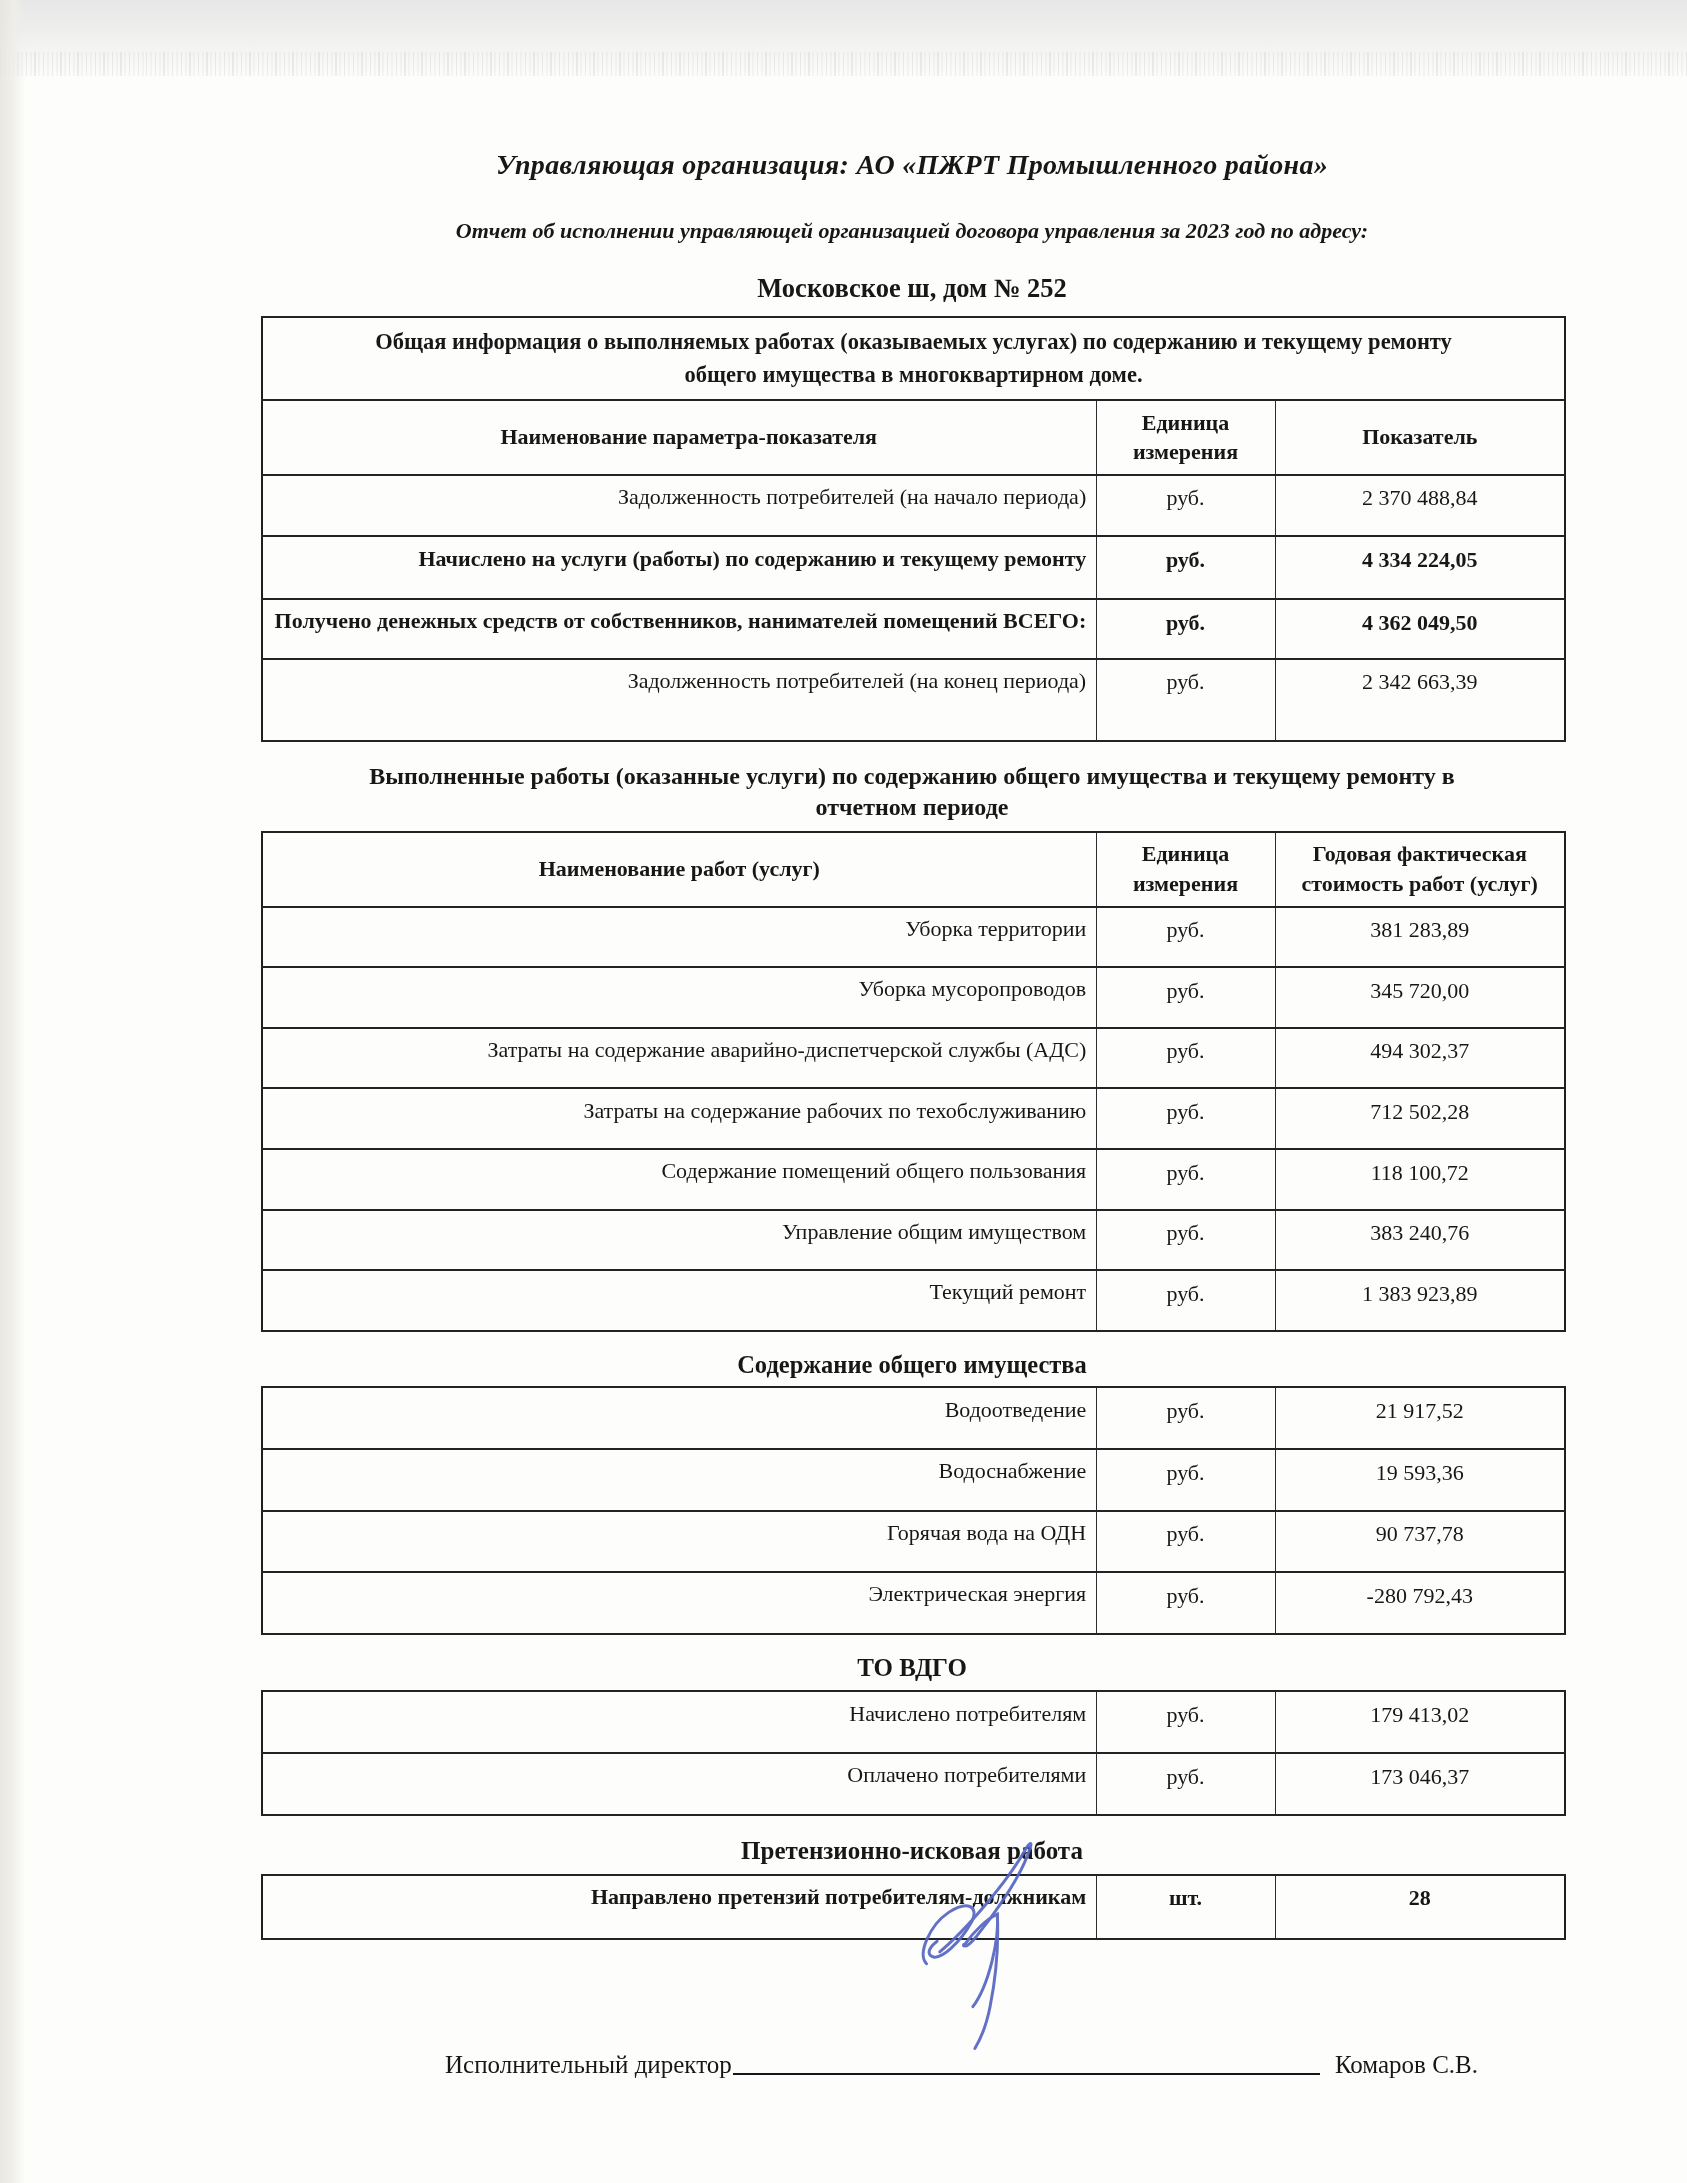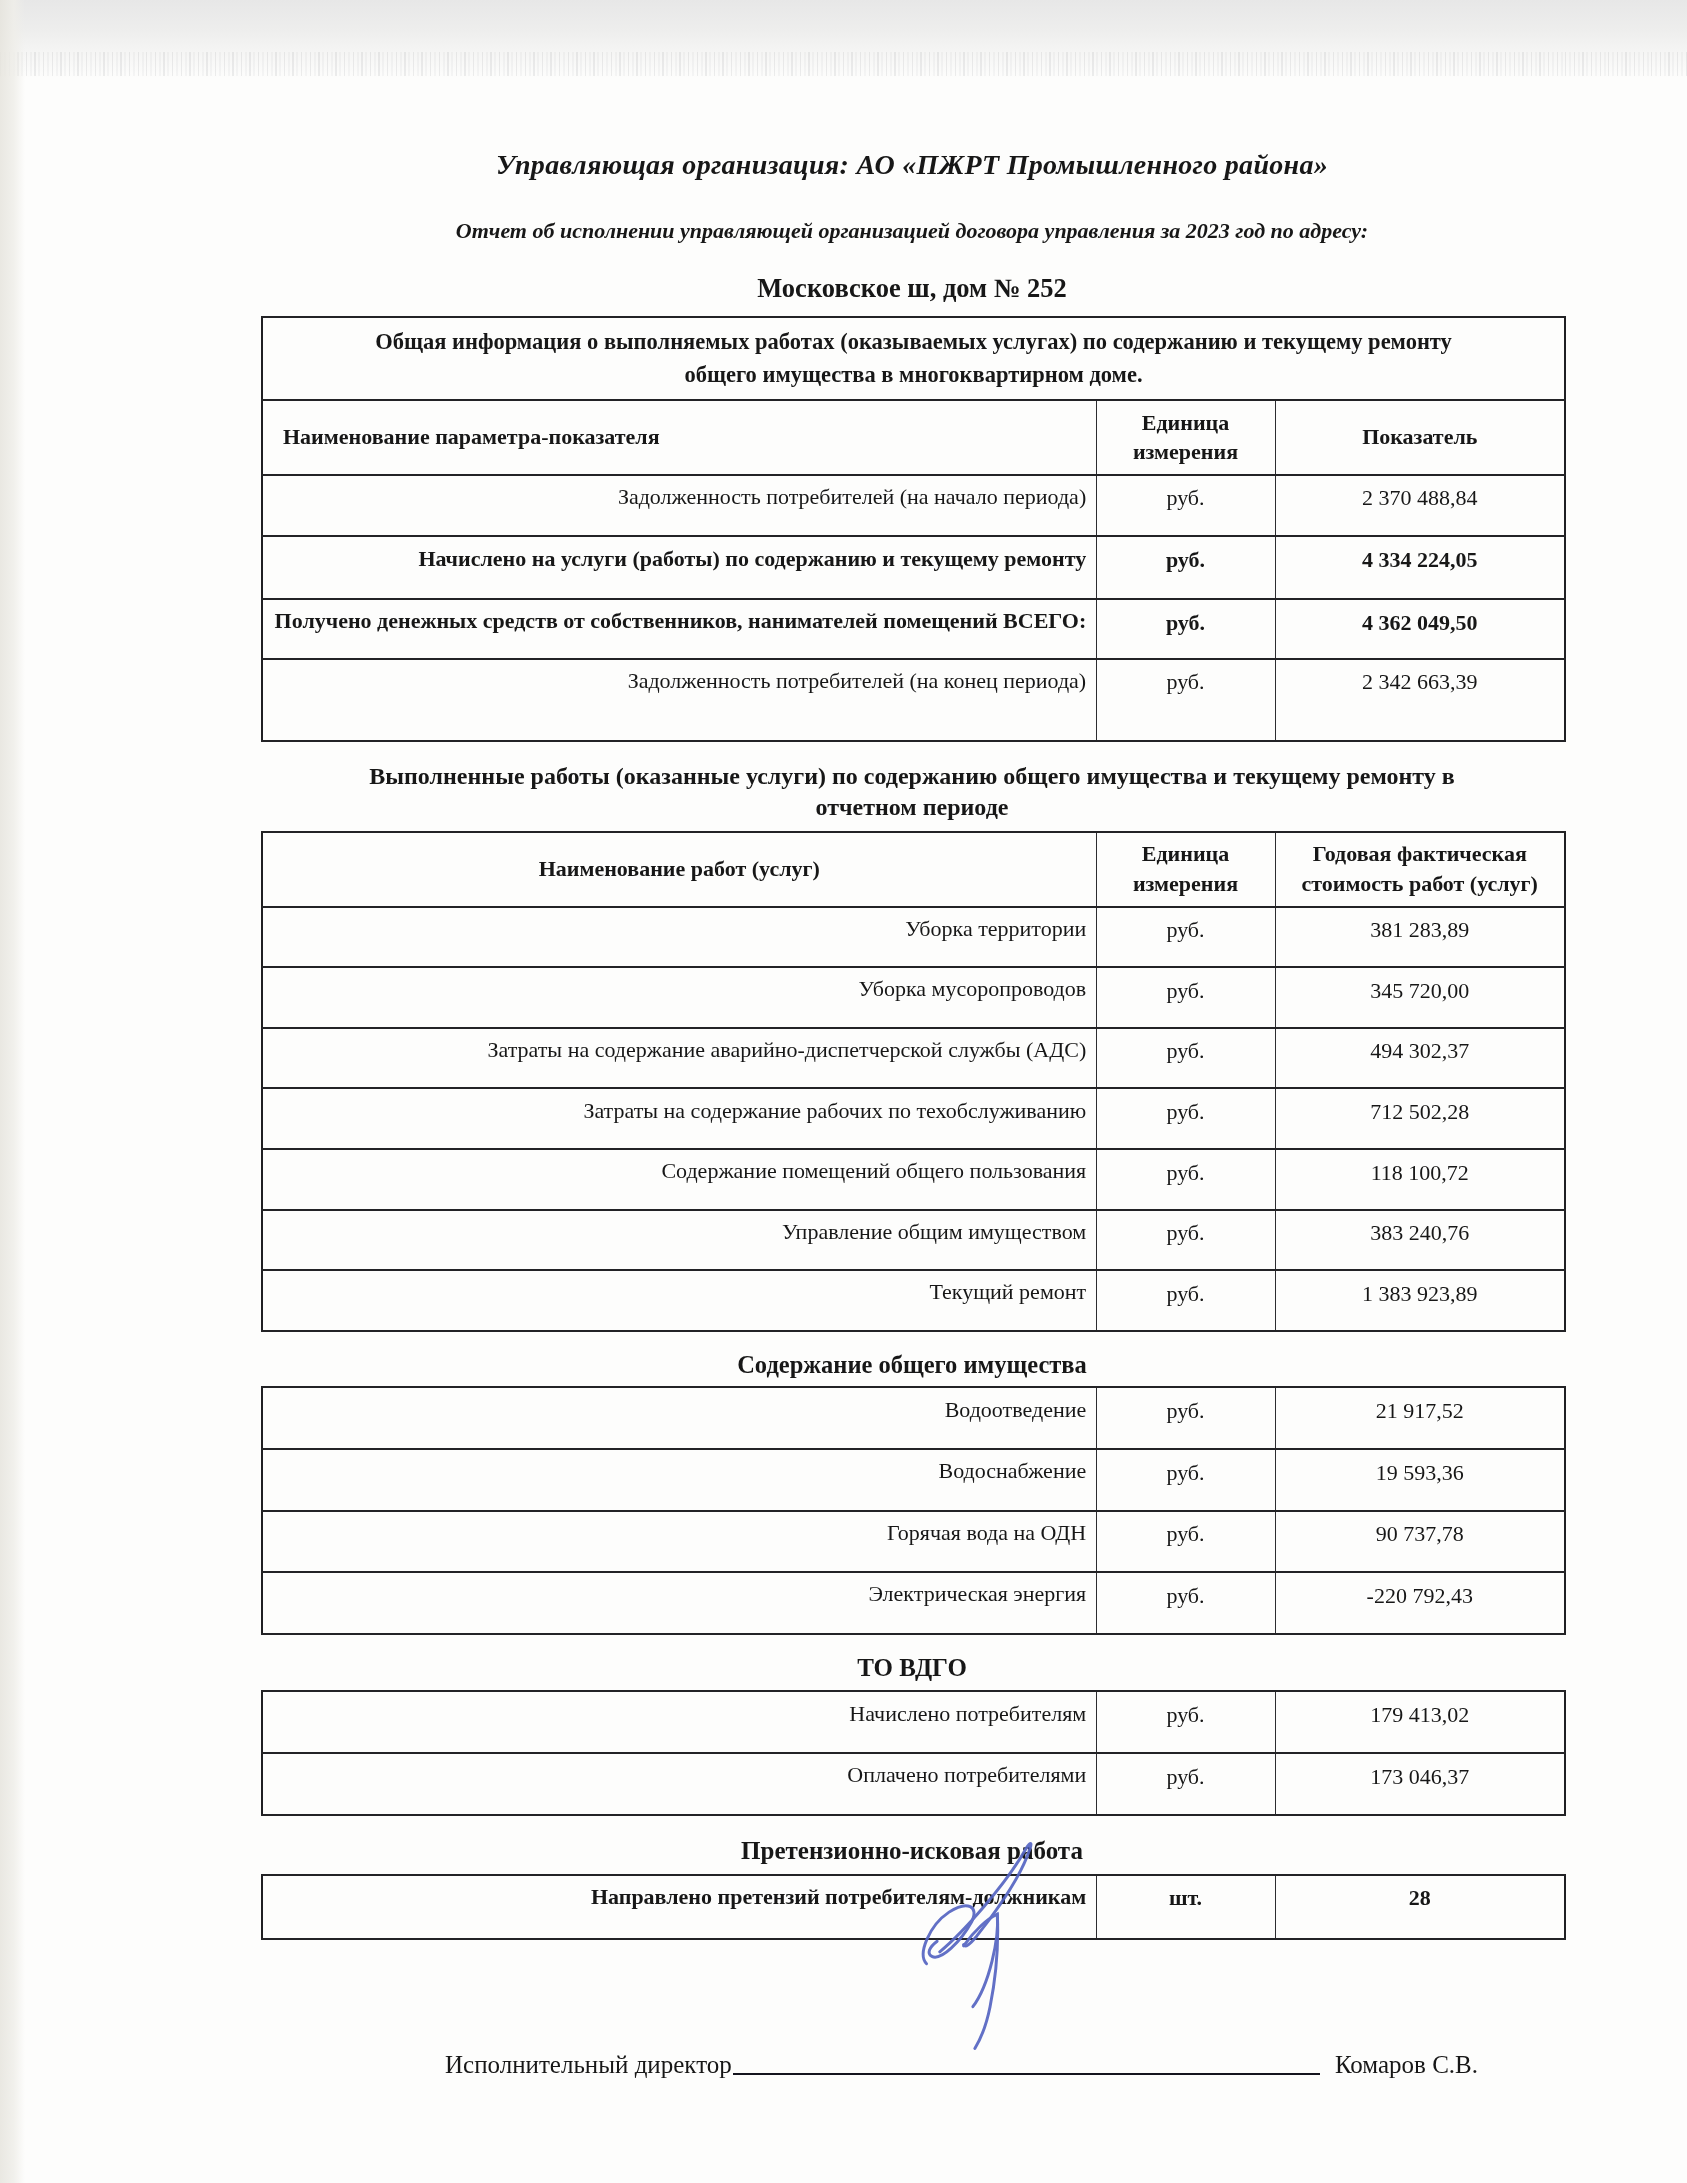--- a/index.html
+++ b/index.html
@@ -71,21 +71,21 @@
   col.c-unit  { width: 179px;  }
   col.c-value { width: 290px;  }
 
   tr.cap-row td {
     height: 79px; vertical-align: middle; text-align: center;
     font-weight: bold; font-size: 22.5px; line-height: 1.5;
   }
   .cap-inner { max-width: 1111px; margin: 0 auto; }
 
   tr.head-row th { height: 71px; vertical-align: middle; font-weight: bold; text-align: center; line-height: 1.35; }
-  tr.head-row th.h-left { text-align: left; padding-left: 20px; }
+  tr.head-row th.h-left { text-align: center; padding-left: 20px; }
 
   tr.data-row td { vertical-align: top; }
   tr.data-row td.cell-name  { text-align: right; padding: 7.3px 9.3px 0 10.6px; }
   tr.data-row td.cell-unit  { text-align: center; padding-top: 8.6px; }
   tr.data-row td.cell-value { text-align: center; padding-top: 8.6px; }
   tr.bold td { font-weight: bold; }
 
   tr.h75  td { height: 50px; }
   tr.h77  td { height: 51px; }
   tr.h73  td { height: 48px; }
@@ -250,21 +250,21 @@
           <td class="cell-value">19 593,36</td>
         </tr>
         <tr class="data-row h76">
           <td class="cell-name">Горячая вода на ОДН</td>
           <td class="cell-unit">руб.</td>
           <td class="cell-value">90 737,78</td>
         </tr>
         <tr class="data-row h76">
           <td class="cell-name">Электрическая энергия</td>
           <td class="cell-unit">руб.</td>
-          <td class="cell-value">-220 792,43</td>
+          <td class="cell-value">-280 792,43</td>
         </tr>
       </tbody>
     </table>
 
     <div class="sec-title sec4-title">ТО ВДГО</div>
 
     <table class="tbl t4">
       <colgroup>
           <col class="c-name">
           <col class="c-unit">

